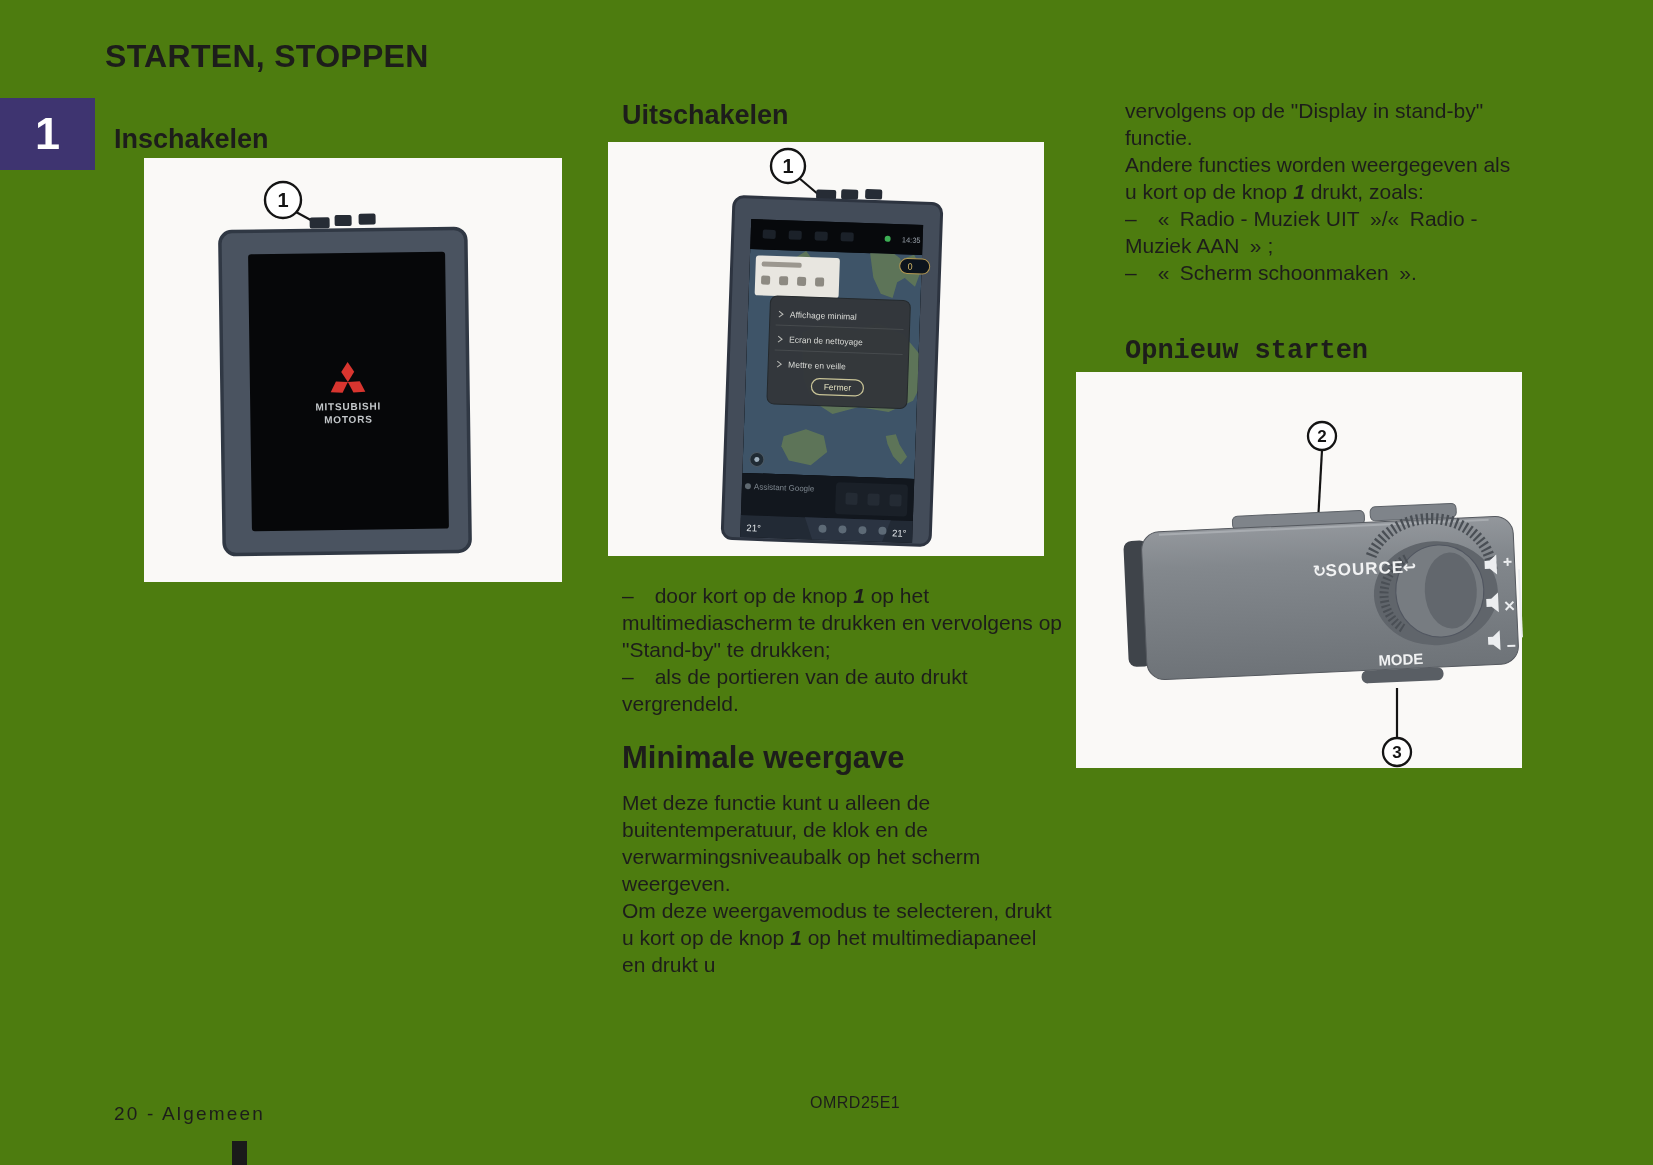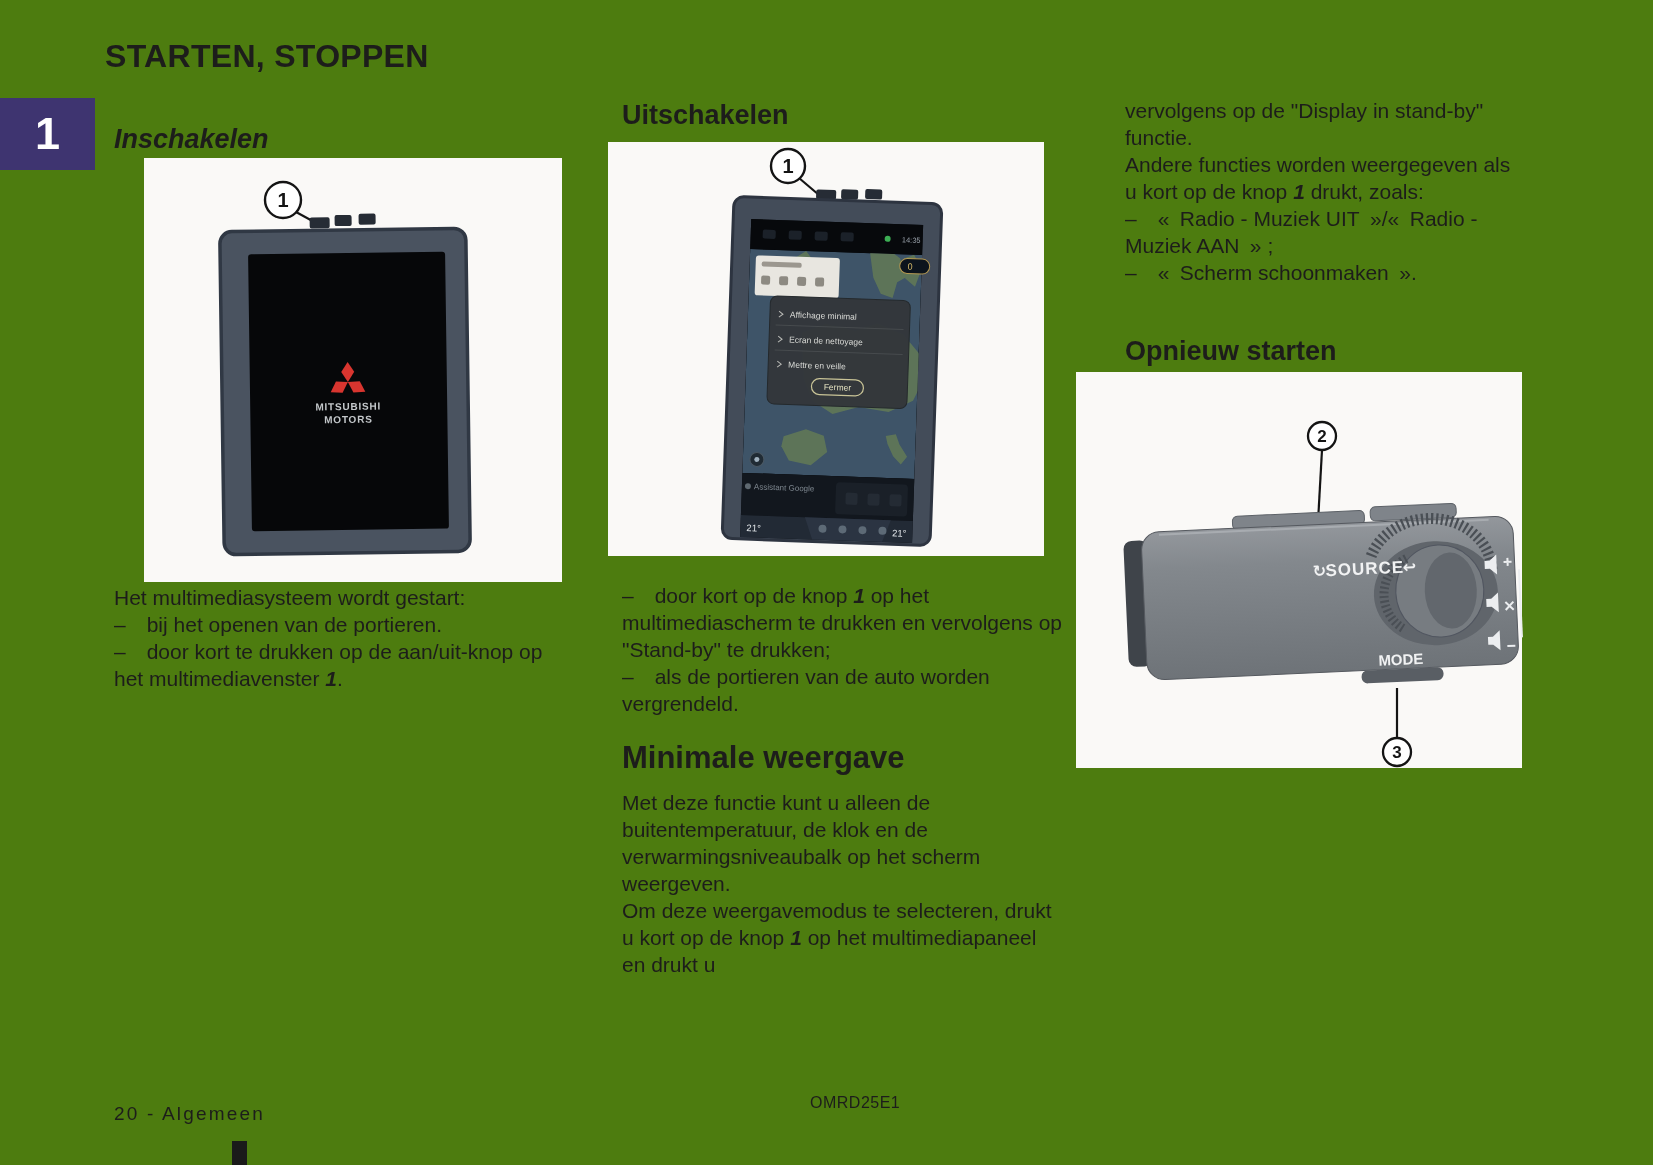--- a/index.html
+++ b/index.html
@@ -8,23 +8,23 @@
     position:relative; width:1653px; height:1165px; background:#4d7c0f;
     font-family:"Liberation Sans","DejaVu Sans",sans-serif; color:#1d1d1b; overflow:hidden;
   }
   svg { font-family:"Liberation Sans","DejaVu Sans",sans-serif; }
   .page-title { position:absolute; left:105px; top:38px; margin:0; font-size:32px; font-weight:700; letter-spacing:.3px; }
   .chapter-tab {
     position:absolute; left:0; top:98px; width:95px; height:72px; background:#3e3470;
     color:#ffffff; font-size:45px; font-weight:700; display:flex; align-items:center; justify-content:center;
   }
   .sec-h { margin:0; position:absolute; font-size:27px; font-weight:700; }
-  #h-inschakelen { left:114px; top:124px;font-style:italic; }
+  #h-inschakelen { left:114px; top:124px; }
   #h-uitschakelen { left:622px; top:100px; }
-  #h-opnieuw { left:1125px; top:336px; }
+  #h-opnieuw { left:1125px; top:336px;font-family:Liberation Mono, monospace; }
   .textblock { position:absolute; font-size:21px; line-height:27px; }
   .textblock p { margin:0; }
   .mt8{margin-top:8px;} .mt12{margin-top:12px;} .mt14{margin-top:14px;}
   .sub-h { font-size:31px; font-weight:700; line-height:30px; margin:26px 0 16px 0 !important; }
   .kn { font-weight:700; font-style:italic; }
   #t-col1 { left:114px; top:584px; width:452px; }
   #t-col2 { left:622px; top:582px; width:442px; }
   #t-col3a { left:1125px; top:97px; width:400px; }
   #t-col3b { left:1125px; top:798px; width:400px; }
   .fig { position:absolute; }
@@ -202,29 +202,24 @@
     <g>
       <circle cx="254" cy="64" r="14" fill="#ffffff" stroke="#141414" stroke-width="2.3"></circle>
       <text x="254" y="70" text-anchor="middle" font-size="17" font-weight="bold" fill="#141414">2</text>
     </g>
     <g>
       <circle cx="329" cy="380" r="14" fill="#ffffff" stroke="#141414" stroke-width="2.3"></circle>
       <text x="329" y="386" text-anchor="middle" font-size="17" font-weight="bold" fill="#141414">3</text>
     </g>
   </svg>
 
-  <div class="textblock" id="t-col1">
-    <p>Het multimediasysteem wordt gestart:</p>
-    <p class="mt8">– bij het openen van de portieren.</p>
-    <p><span>– door kort te drukken op de aan/uit-knop op het multimediavenster </span><span class="kn">1</span><span>.</span></p>
-  </div>
 
   <div class="textblock" id="t-col2">
     <p class="mt14"><span>– door kort op de knop </span><span class="kn">1</span><span> op het multimediascherm te drukken en vervolgens op "Stand-by" te drukken;</span></p>
-    <p>– als de portieren van de auto worden vergrendeld.</p>
+    <p>– als de portieren van de auto drukt vergrendeld.</p>
     <h3 class="sub-h">Minimale weergave</h3>
     <p>Met deze functie kunt u alleen de buitentemperatuur, de klok en de verwarmingsniveaubalk op het scherm weergeven.</p>
     <p class="mt12"><span>Om deze weergavemodus te selecteren, drukt u kort op de knop </span><span class="kn">1</span><span> op het multimediapaneel en drukt u</span></p>
   </div>
 
   <div class="textblock" id="t-col3a">
     <p>vervolgens op de "Display in stand-by" functie.</p>
     <p class="mt12"><span>Andere functies worden weergegeven als u kort op de knop </span><span class="kn">1</span><span> drukt, zoals:</span></p>
     <p class="mt14">– « Radio - Muziek UIT »/« Radio - Muziek AAN » ;</p>
     <p>– « Scherm schoonmaken ».</p>

